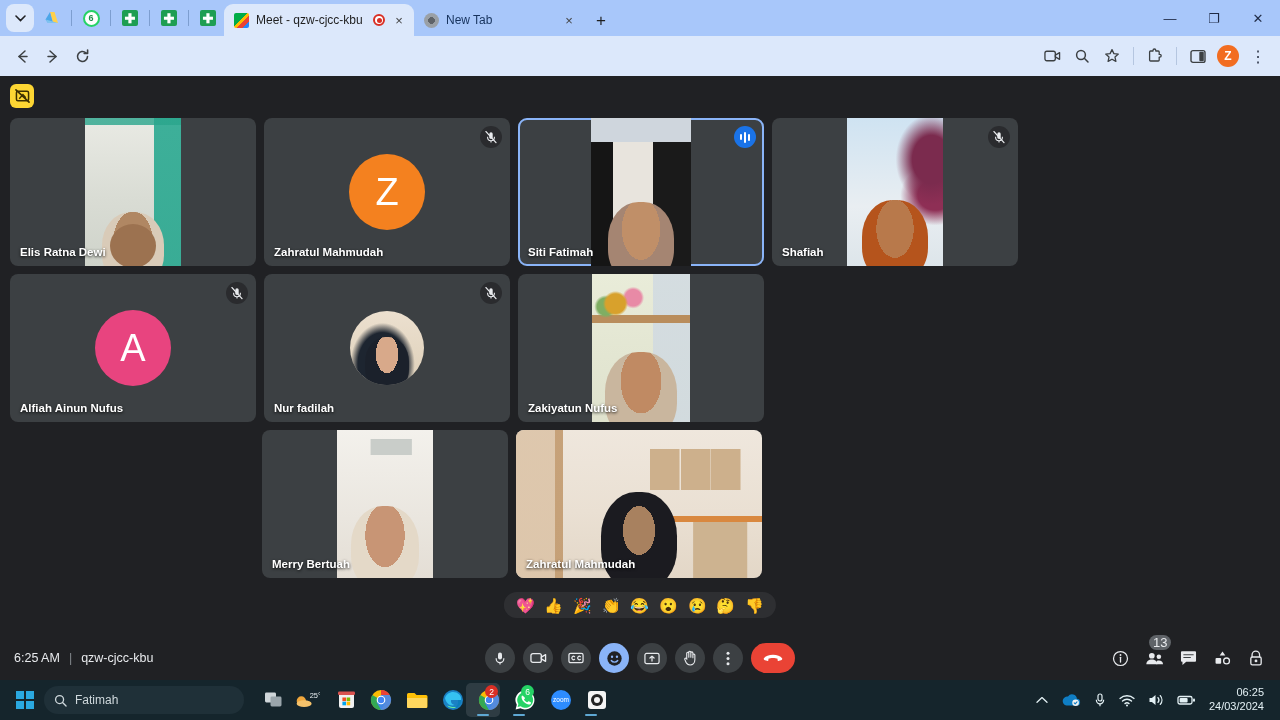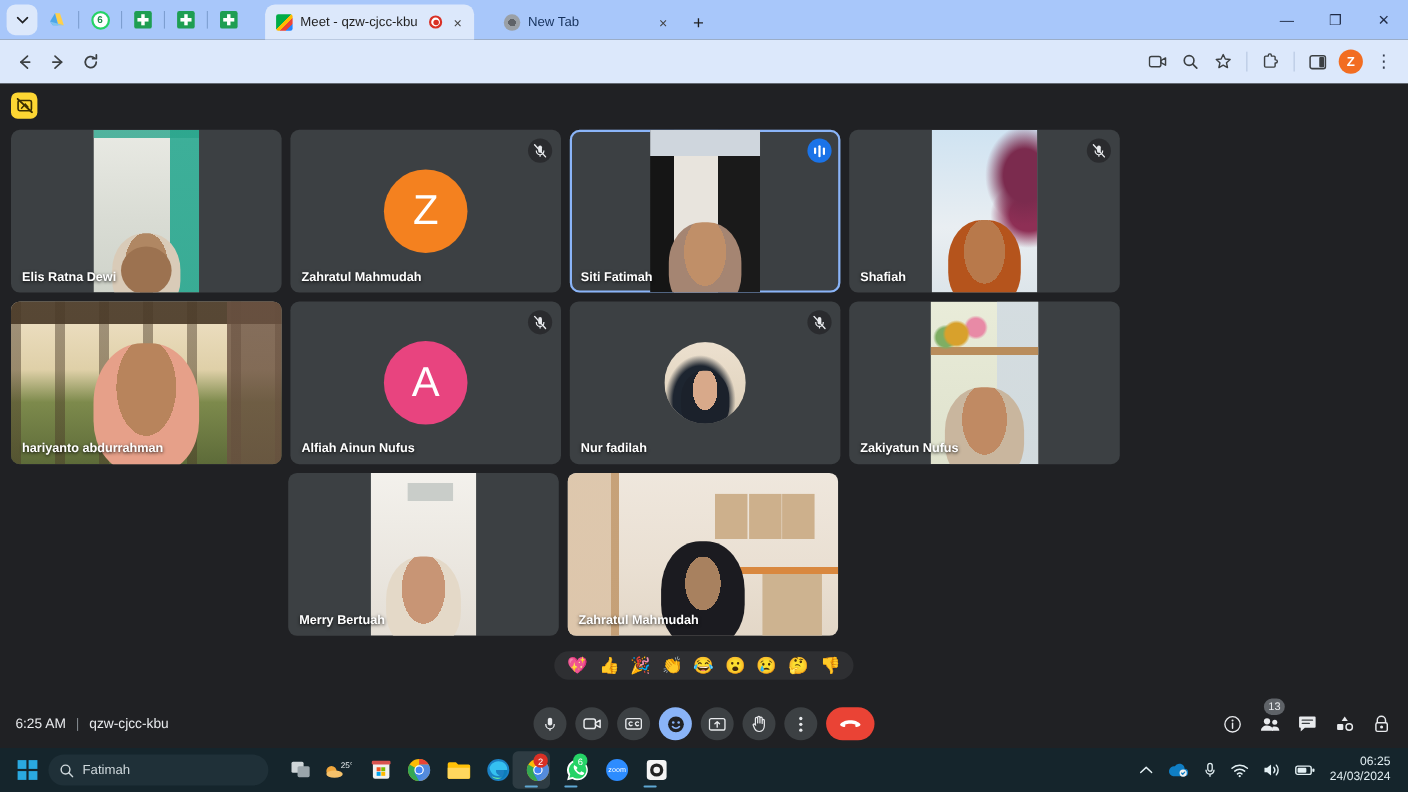--- a/index.html
+++ b/index.html
@@ -36,21 +36,20 @@
     display: flex; align-items: center; justify-content: center;
     color: #1d8d4c; font-size: 9px; font-weight: bold;
   }
 
   .tab {
     height: 32px; display: flex; align-items: center;
     padding: 0 8px 0 10px; gap: 7px;
     border-radius: 9px 9px 0 0;
     font-size: 12px; color: #1f1f1f;
     max-width: 240px;
-    margin-left: 17px;
   }
   .tab.active { background: #dce8fb; min-width: 190px; }
   .tab.inactive { background: transparent; color: #16325c; min-width: 170px; }
   .tab-favicon { width: 15px; height: 15px; flex: 0 0 15px; border-radius: 3px; }
   .fav-meet {
     background: linear-gradient(135deg,#00ac47 0%,#00ac47 45%,#ffba00 45%,#ffba00 60%,#ea4335 60%,#ea4335 78%,#2684fc 78%);
     border-radius: 2px;
   }
   .fav-chrome {
     border-radius: 50%;
@@ -164,21 +163,21 @@
     width: 30px; height: 30px; border-radius: 50%; background: #3c4043;
     display: flex; align-items: center; justify-content: center; color: #e8eaed;
   }
   .ctrl.accent { background: #8ab4f8; color: #202124; }
   .ctrl.hangup { width: 44px; height: 30px; border-radius: 15px; background: #ea4335; color: #fff; }
   .rightctrls { margin-left: auto; display: flex; align-items: center; gap: 14px; position: relative; }
   .rc { position: relative; width: 20px; height: 20px; display: flex; align-items: center; justify-content: center; color: #e8eaed; }
   .count-badge {
     position: absolute; top: -13px; left: 5px; min-width: 17px; height: 15px;
     border-radius: 8px; background: #5f6368; color: #e8eaed;
-    font-size: 10px; display: flex; align-items: center; justify-content: center; padding: 0 4px;
+    font-size: 13px; display: flex; align-items: center; justify-content: center; padding: 0 4px;
   }
 
   
   .taskbar {
     position: absolute; left: 0; bottom: 0; width: 1280px; height: 40px;
     background: #15252c; display: flex; align-items: center; padding: 0 8px;
     z-index: 50;
   }
   .tb-start { width: 34px; height: 32px; display: flex; align-items: center; justify-content: center; }
   .win-logo { display: grid; grid-template-columns: 8px 8px; grid-template-rows: 8px 8px; gap: 2px; }
@@ -399,30 +398,20 @@
                 <path d="M6 9.8v1.8" stroke="#e8eaed" stroke-width="1.1"></path>
                 <path d="M1 .6l10 11" stroke="#e8eaed" stroke-width="1.3" stroke-linecap="round"></path>
               </svg>
           </div>
           <span class="tile-name">Shafiah</span>
         </div>
       </div>
 
       <div class="grid-row">
 
-        <div class="tile">
-          <div class="tile-video full">
-            <div class="bg" style="background:linear-gradient(180deg,#f0e2c8 0%,#dfd0a8 42%,#7d8a4c 62%,#5d6b39 100%)"></div>
-            <div class="bg" style="background:linear-gradient(180deg,#4a3a28 0 14%,transparent 14%);opacity:.92"></div>
-            <div class="bg" style="background:repeating-linear-gradient(90deg,rgba(74,58,40,.85) 0 9px,transparent 9px 40px);height:148px;opacity:.55"></div>
-            <div class="bg" style="background:linear-gradient(90deg,transparent 0 80%,#6b5242 80% 100%);opacity:.8"></div>
-            <div class="person" style="bottom:-8px;width:96px;height:118px;background:radial-gradient(ellipse at 50% 34%,#b8845c 0 40%,#e6a089 40% 100%)"></div>
-          </div>
-          <span class="tile-name">hariyanto abdurrahman</span>
-        </div>
 
         <div class="tile">
           <div class="av-initial" style="background:#e8447f">
             <span>A</span>
           </div>
           <div class="mic-off">
             <svg width="12" height="13" viewBox="0 0 12 13">
                 <path d="M6 1.2a1.7 1.7 0 0 1 1.7 1.7v3.3A1.7 1.7 0 0 1 6 7.9 1.7 1.7 0 0 1 4.3 6.2V2.9A1.7 1.7 0 0 1 6 1.2z" fill="#e8eaed"></path>
                 <path d="M2.6 5.8v.5a3.4 3.4 0 0 0 6.8 0v-.5" fill="none" stroke="#e8eaed" stroke-width="1.1"></path>
                 <path d="M6 9.8v1.8" stroke="#e8eaed" stroke-width="1.1"></path>

